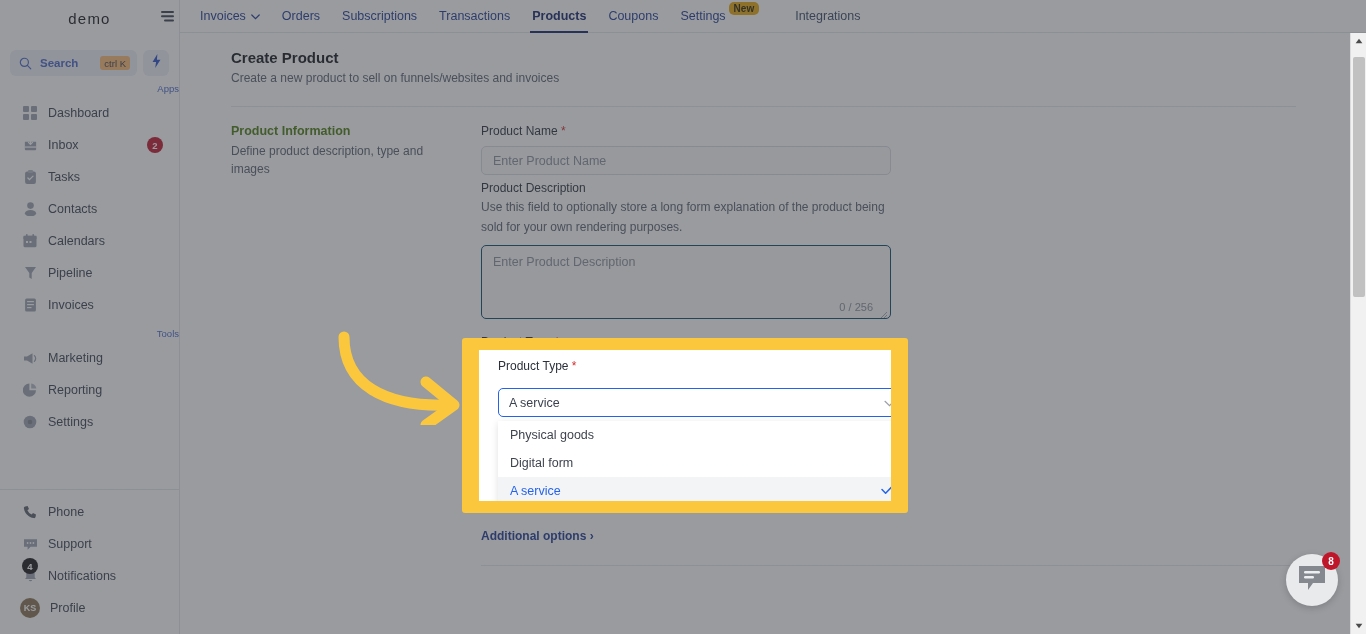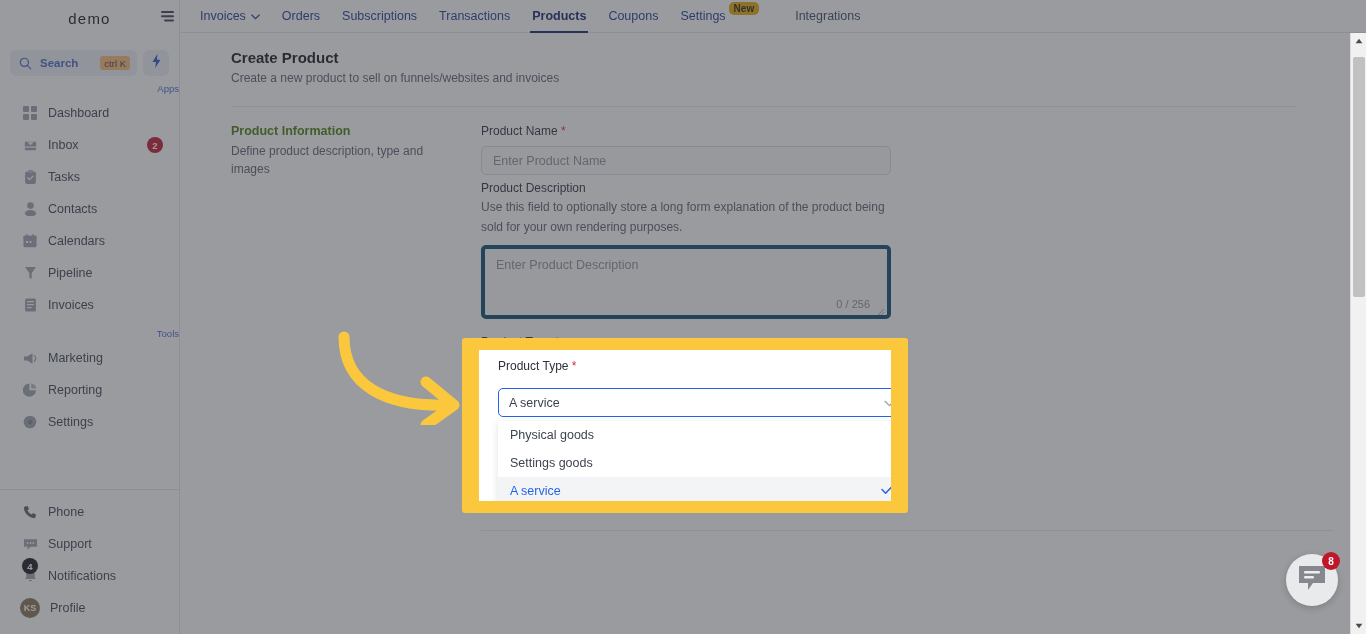--- a/index.html
+++ b/index.html
@@ -119,21 +119,21 @@
 
   .fl { font-size: 12px; color: #2b303a; }
   .req { color: #d03030; }
   .input {
     width: 410px; height: 29px; border: 1px solid #d9dce2; border-radius: 5px;
     background: #fafafb; margin-top: 8px; display: flex; align-items: center;
     padding: 0 11px; font-size: 12.5px; color: #8d919b;
   }
   .desc-help { font-size: 12px; color: #5b616e; line-height: 1.63; margin-top: 3px; }
   .textarea {
-    width: 410px; height: 74px; border: 4px solid #0c4a6e; border-radius: 5px;
+    width: 410px; height: 74px; border: 1px solid #0c4a6e; border-radius: 5px;
     background: #fafafb; margin-top: 8px; position: relative;
     padding: 9px 11px; font-size: 12.5px; color: #8d919b;
   }
   .ta-count {
     position: absolute; right: 17px; bottom: 5px; font-size: 11px; color: #8d919b;
   }
   .ta-grip { position: absolute; right: 2px; bottom: 2px; width: 8px; height: 8px; }
 
   .upload-box {
     width: 410px; height: 62px; border: 1px dashed #cfd3da; border-radius: 6px;
@@ -485,20 +485,21 @@
           <div class="input" style="color:#3c4150;">
             <span>A service</span>
           </div>
         </div>
 
         <div style="margin-top:60px;">
           <div class="upload-box">
             <span class="upload-link">Upload a file</span>
             <span class="upload-hint">PNG, JPG up to 2MB</span>
           </div>
+          <div class="addl">Additional options ›</div>
           <div class="bot-rule"></div>
         </div>
       </div>
     </div>
   </div>
 
   <div id="dim"></div>
 
   <div id="arrow">
     <svg width="150" height="100" viewBox="0 0 150 100">
@@ -521,21 +522,21 @@
               <path d="M1 1.3 L5.5 5.6 L10 1.3" stroke="#9aa0aa" stroke-width="1.2" fill="none" stroke-linecap="round"></path>
             </svg>
         </span>
       </div>
 
       <div class="opt-list">
         <div class="opt">
           <span>Physical goods</span>
         </div>
         <div class="opt">
-          <span>Settings goods</span>
+          <span>Digital form</span>
         </div>
         <div class="opt sel">
           <span>A service</span>
           <span class="check">
             <svg width="13" height="11" viewBox="0 0 13 11">
                 <path d="M1 5.6 L4.6 9.3 L12 1.4" stroke="#2563eb" stroke-width="1.5" fill="none" stroke-linecap="round" stroke-linejoin="round"></path>
               </svg>
           </span>
         </div>
 

